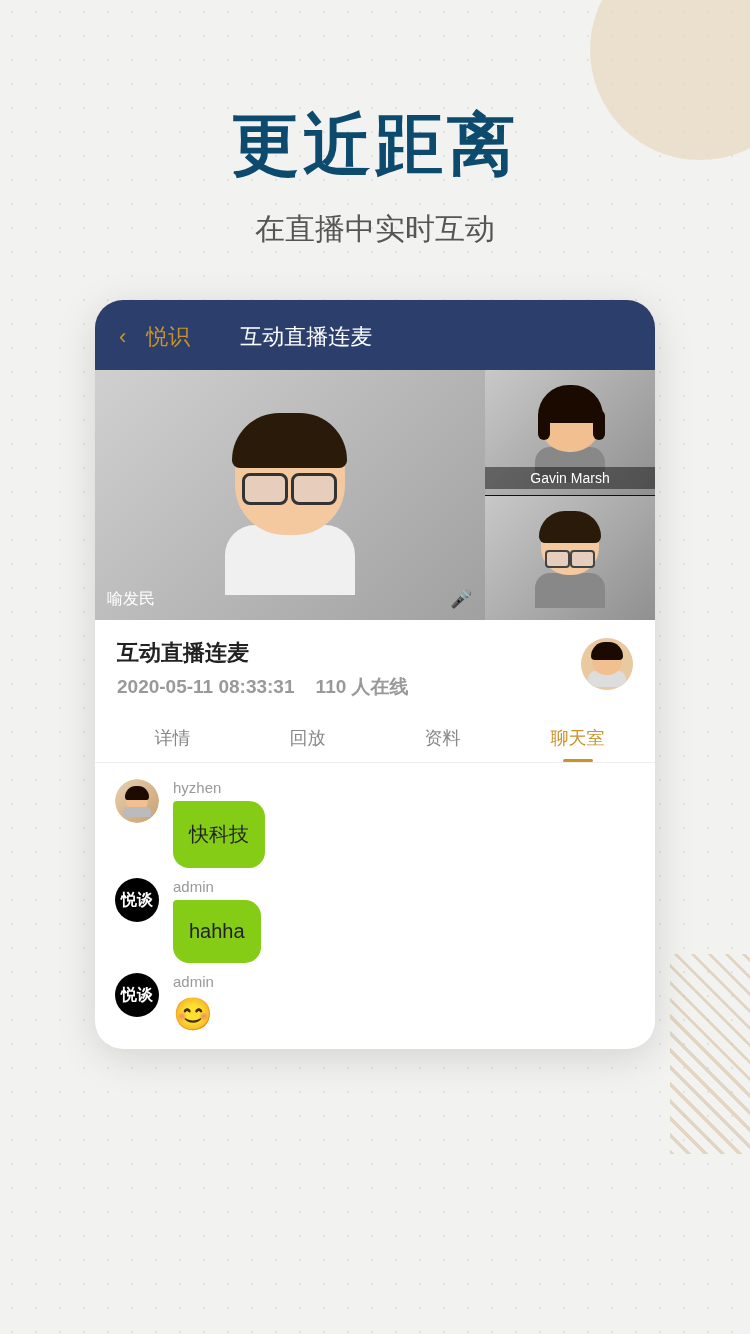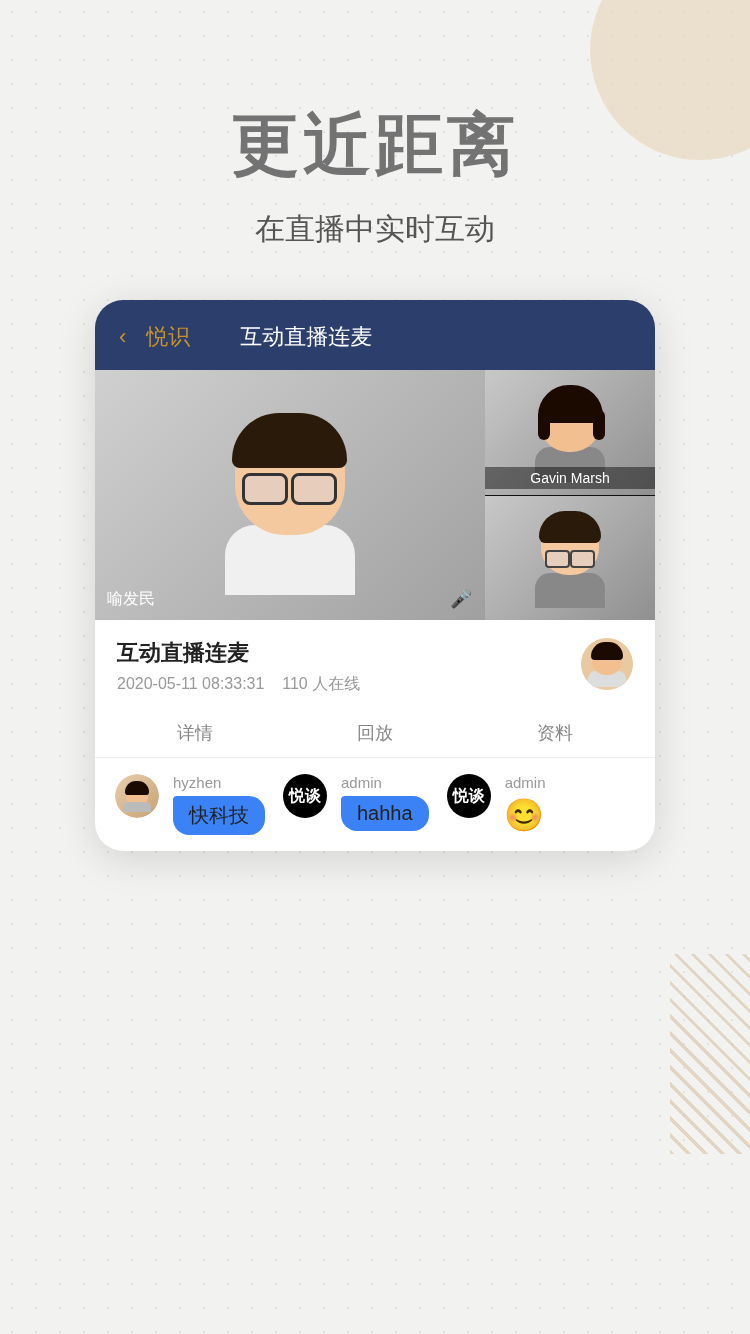--- a/index.html
+++ b/index.html
@@ -57,21 +57,21 @@
       z-index: 1;
       display: flex;
       flex-direction: column;
       align-items: center;
       padding-top: 100px;
     }
 
     .main-title {
       font-size: 68px;
       font-weight: 700;
-      color: #737373;
+      color: #0c4a6e;
       letter-spacing: 4px;
       margin-bottom: 18px;
     }
 
     .sub-title {
       font-size: 30px;
       color: #555;
       margin-bottom: 50px;
     }
 
@@ -371,22 +371,23 @@
     .info-left {}
 
     .info-title {
       font-size: 22px;
       font-weight: 600;
       color: #222;
       margin-bottom: 6px;
     }
 
     .info-meta {
-      font-size: 16px;
+      font-size: 19px;
       color: #999;
+      font-weight: bold;
     }
 
     .info-avatar {
       width: 52px;
       height: 52px;
       border-radius: 50%;
       background: #e8c9a0;
       overflow: hidden;
       display: flex;
       align-items: center;
@@ -459,22 +460,22 @@
       width: 30px;
       height: 3px;
       background: #c8932a;
       border-radius: 2px;
     }
 
     
     .chat-section {
       padding: 16px 20px;
       display: flex;
-      flex-direction: row;
-      gap: 18px;
+      flex-direction: column;
+      gap: 10px;
     }
 
     .chat-item {
       display: flex;
       align-items: flex-start;
       gap: 14px;
     }
 
     .chat-avatar {
       width: 44px;
@@ -506,23 +507,23 @@
       flex-direction: column;
       gap: 5px;
     }
 
     .chat-username {
       font-size: 15px;
       color: #999;
     }
 
     .chat-bubble {
-      background: #3b82f6;
+      background: #84cc16;
       border-radius: 4px 16px 16px 16px;
-      padding: 6px 16px;
+      padding: 20px 16px;
       font-size: 20px;
       color: #222;
       display: inline-block;
       max-width: 300px;
     }
 
     .emoji-bubble {
       background: transparent;
       padding: 0;
       font-size: 32px;
@@ -607,20 +608,21 @@
           <div class="a-head"></div>
           <div class="a-hair"></div>
         </div>
       </div>
     </div>
 
     <div class="tabs-row">
       <div class="tab-item">详情</div>
       <div class="tab-item">回放</div>
       <div class="tab-item">资料</div>
+      <div class="tab-item active">聊天室</div>
     </div>
 
     <div class="chat-section">
 
       <div class="chat-item">
         <div class="chat-avatar">
 
           <div style="width:44px;height:44px;border-radius:50%;background:linear-gradient(135deg,#e8d0b0,#c8a070);display:flex;align-items:center;justify-content:center;overflow:hidden;">
             <div style="width:28px;height:32px;position:relative;">
               <div style="width:22px;height:24px;background:#f2c090;border-radius:12px 12px 10px 10px;position:absolute;top:2px;left:3px;"></div>

